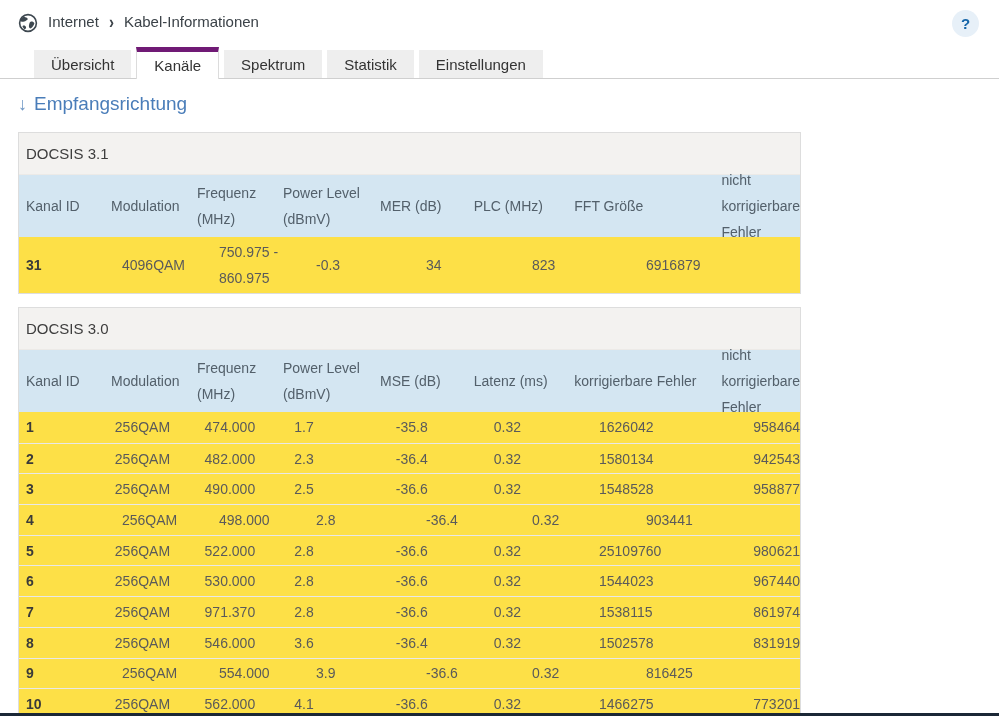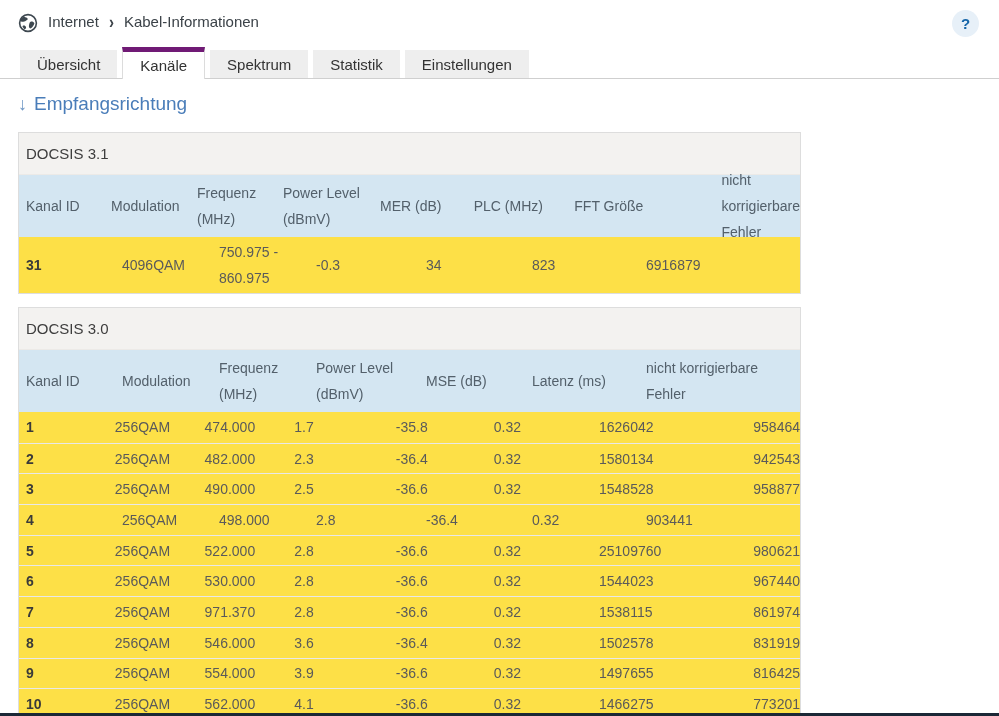--- a/index.html
+++ b/index.html
@@ -34,21 +34,21 @@
     cursor: pointer; margin-right: 6px;
   }
 
   
   .tabbar {
     margin-top: 11px;
     height: 32px;
     border-bottom: 1px solid #cfcfcf;
     display: flex;
     align-items: flex-end;
-    padding-left: 20px;
+    padding-left: 34px;
     gap: 5px;
   }
   .tab {
     height: 28px;
     background: #eeeeee;
     display: flex; align-items: center; justify-content: center;
     padding: 0 17px;
     font-size: 15px;
     color: #333;
     cursor: pointer;
@@ -190,20 +190,21 @@
 
   <section class="panel second t30">
     <div class="panel-title">DOCSIS 3.0</div>
     <div class="tr head">
         <div class="td col0">Kanal ID</div>
         <div class="td col1">Modulation</div>
         <div class="td col2">Frequenz (MHz)</div>
         <div class="td col3">Power Level (dBmV)</div>
         <div class="td col4">MSE (dB)</div>
         <div class="td col5">Latenz (ms)</div>
+        <div class="td col6">korrigierbare Fehler</div>
         <div class="td col7">nicht korrigierbare Fehler</div>
       </div>
     <div class="tbody">
         <div class="tr">
           <div class="td col0">1</div>
           <div class="td col1">256QAM</div>
           <div class="td col2">474.000</div>
           <div class="td col3">1.7</div>
           <div class="td col4">-35.8</div>
           <div class="td col5">0.32</div>
@@ -279,21 +280,20 @@
           <div class="td col6">1502578</div>
           <div class="td col7">831919</div>
         </div>
         <div class="tr">
           <div class="td col0">9</div>
           <div class="td col1">256QAM</div>
           <div class="td col2">554.000</div>
           <div class="td col3">3.9</div>
           <div class="td col4">-36.6</div>
           <div class="td col5">0.32</div>
-          <div class="td col6">1497655</div>
           <div class="td col7">816425</div>
         </div>
         <div class="tr">
           <div class="td col0">10</div>
           <div class="td col1">256QAM</div>
           <div class="td col2">562.000</div>
           <div class="td col3">4.1</div>
           <div class="td col4">-36.6</div>
           <div class="td col5">0.32</div>
           <div class="td col6">1466275</div>

